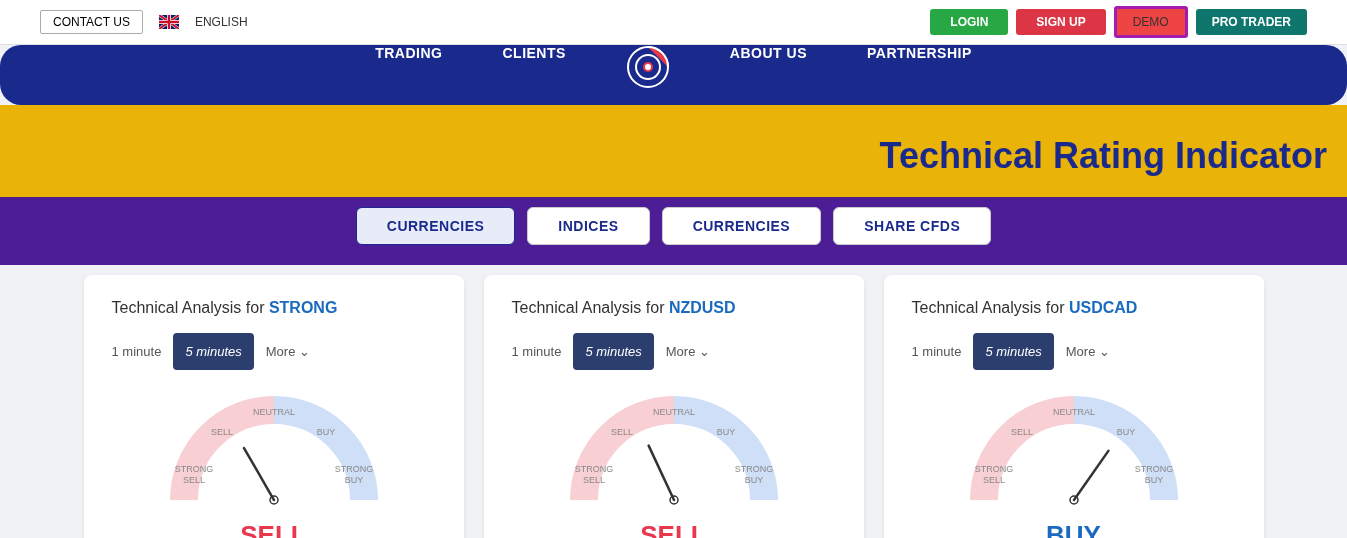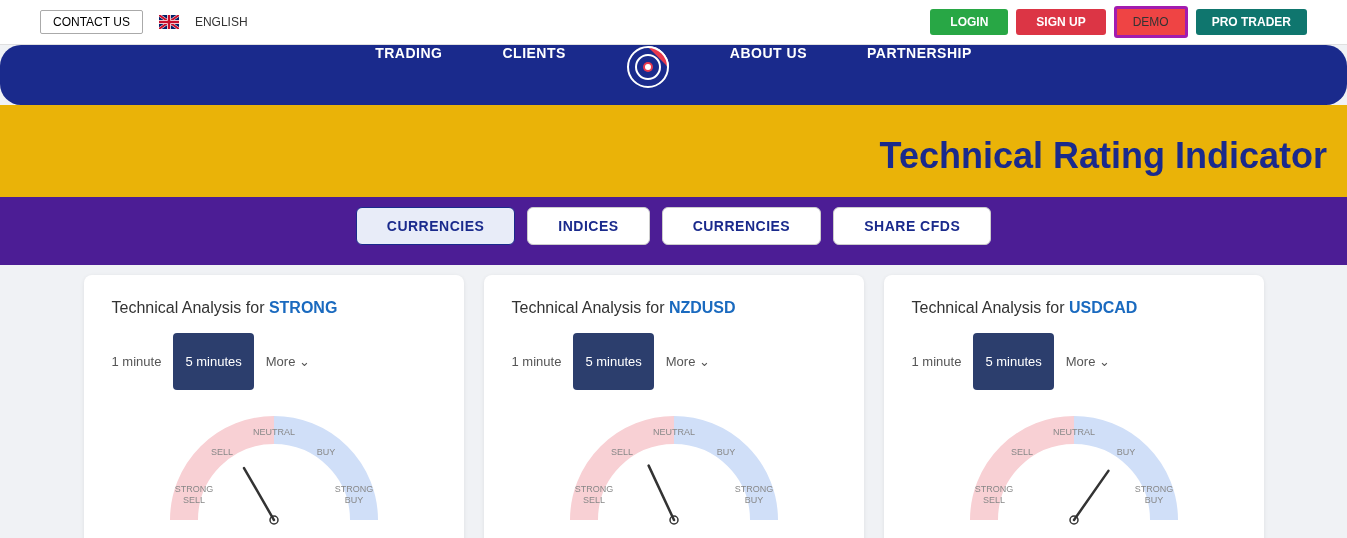--- a/index.html
+++ b/index.html
@@ -122,24 +122,25 @@
       align-items: center;
       gap: 12px;
       margin-bottom: 20px;
       font-size: 13px;
       color: #555;
     }
     .time-btn {
       background: #2c3e6d;
       color: #fff;
       border: none;
-      padding: 21px 12px;
+      padding: 11px 12px;
       border-radius: 4px;
       font-size: 13px;
       cursor: pointer;
+      font-style: italic;
     }
     .time-more {
       color: #555;
       font-size: 13px;
       cursor: pointer;
       display: flex;
       align-items: center;
       gap: 3px;
     }
 

